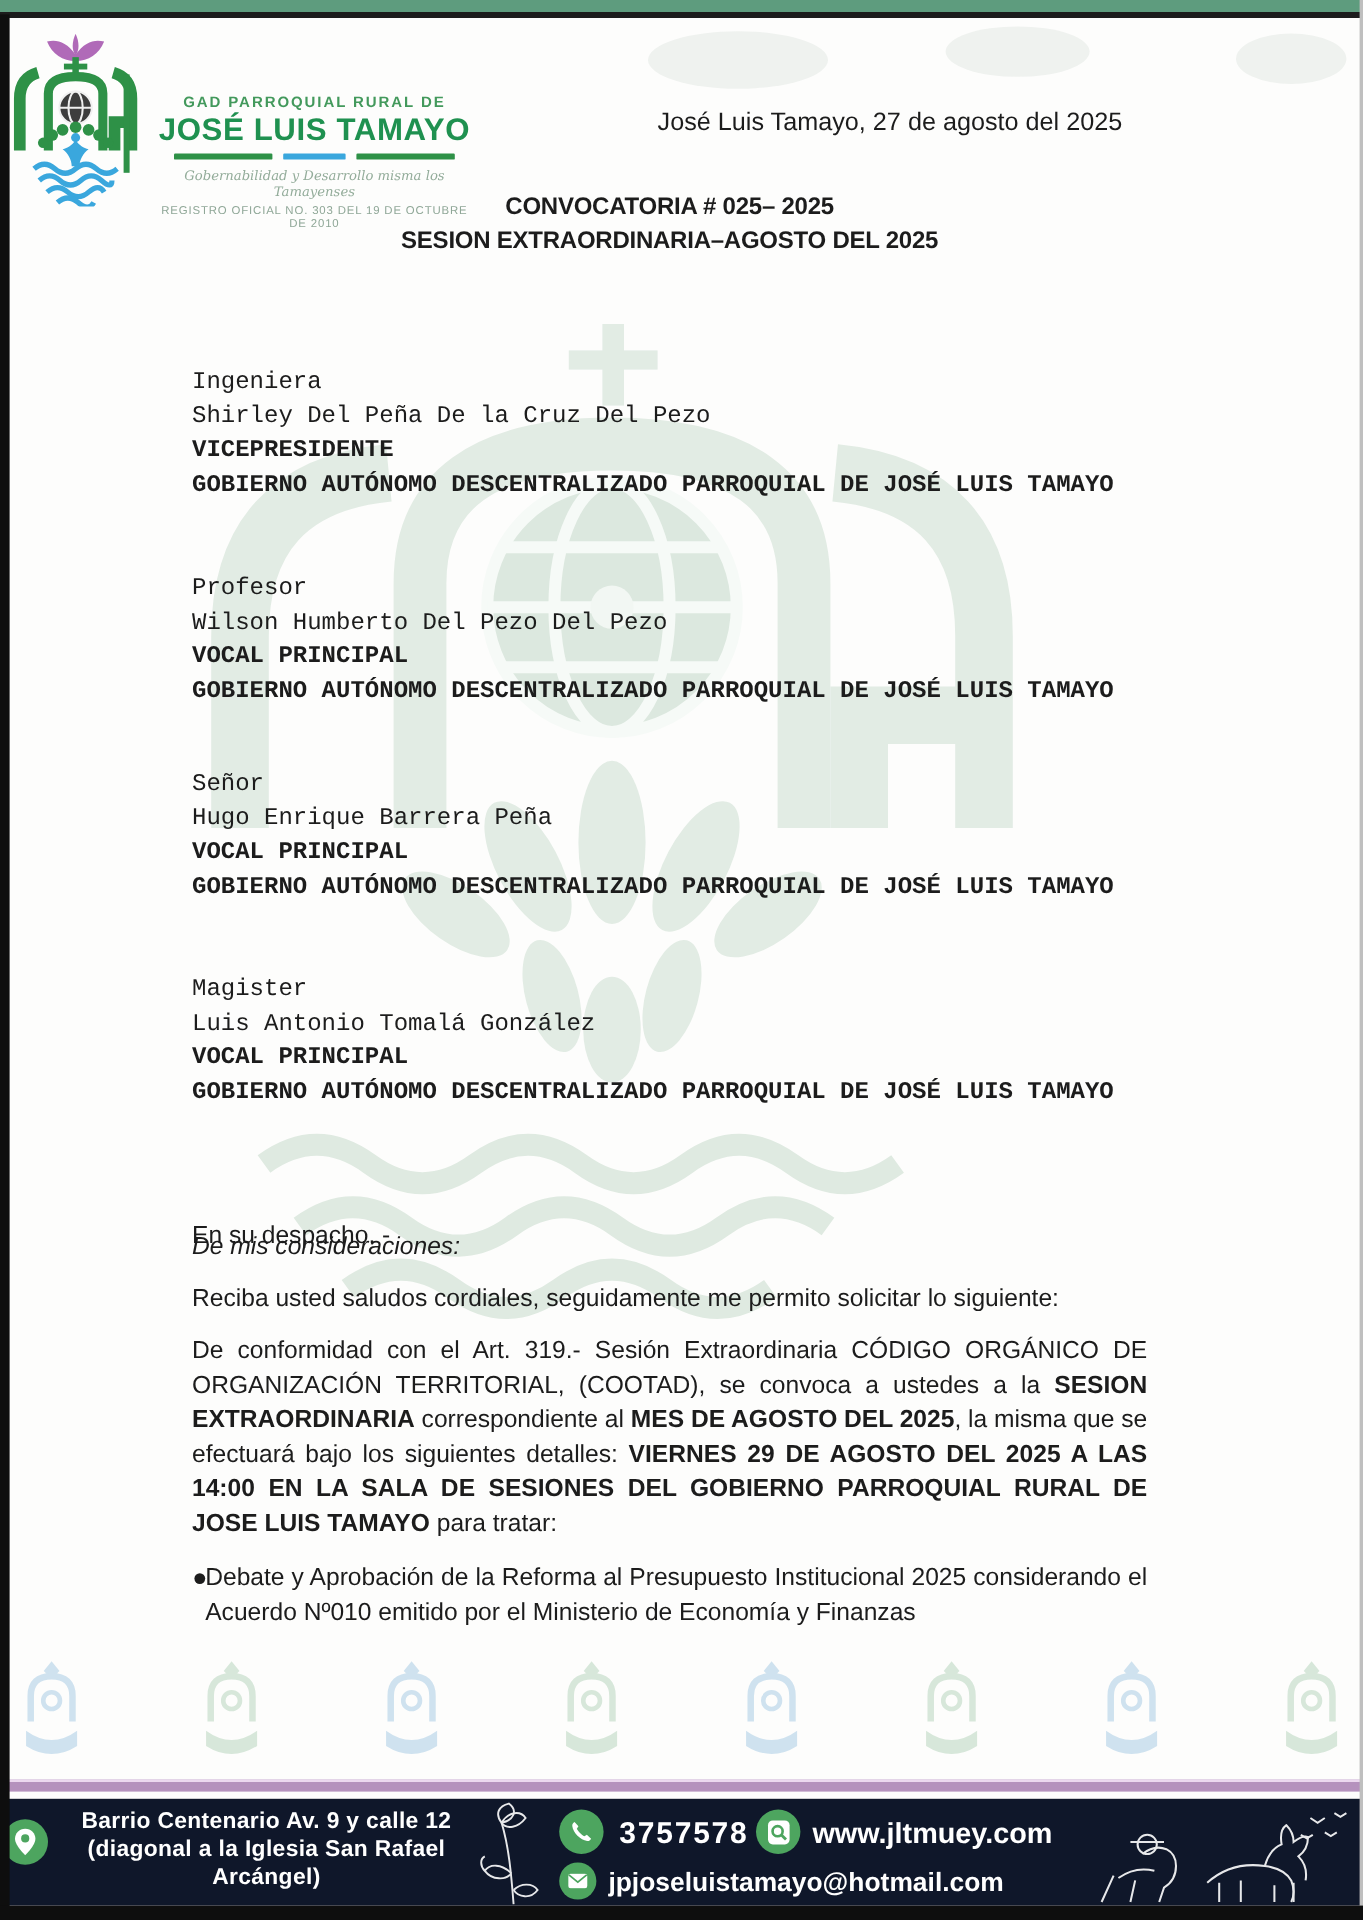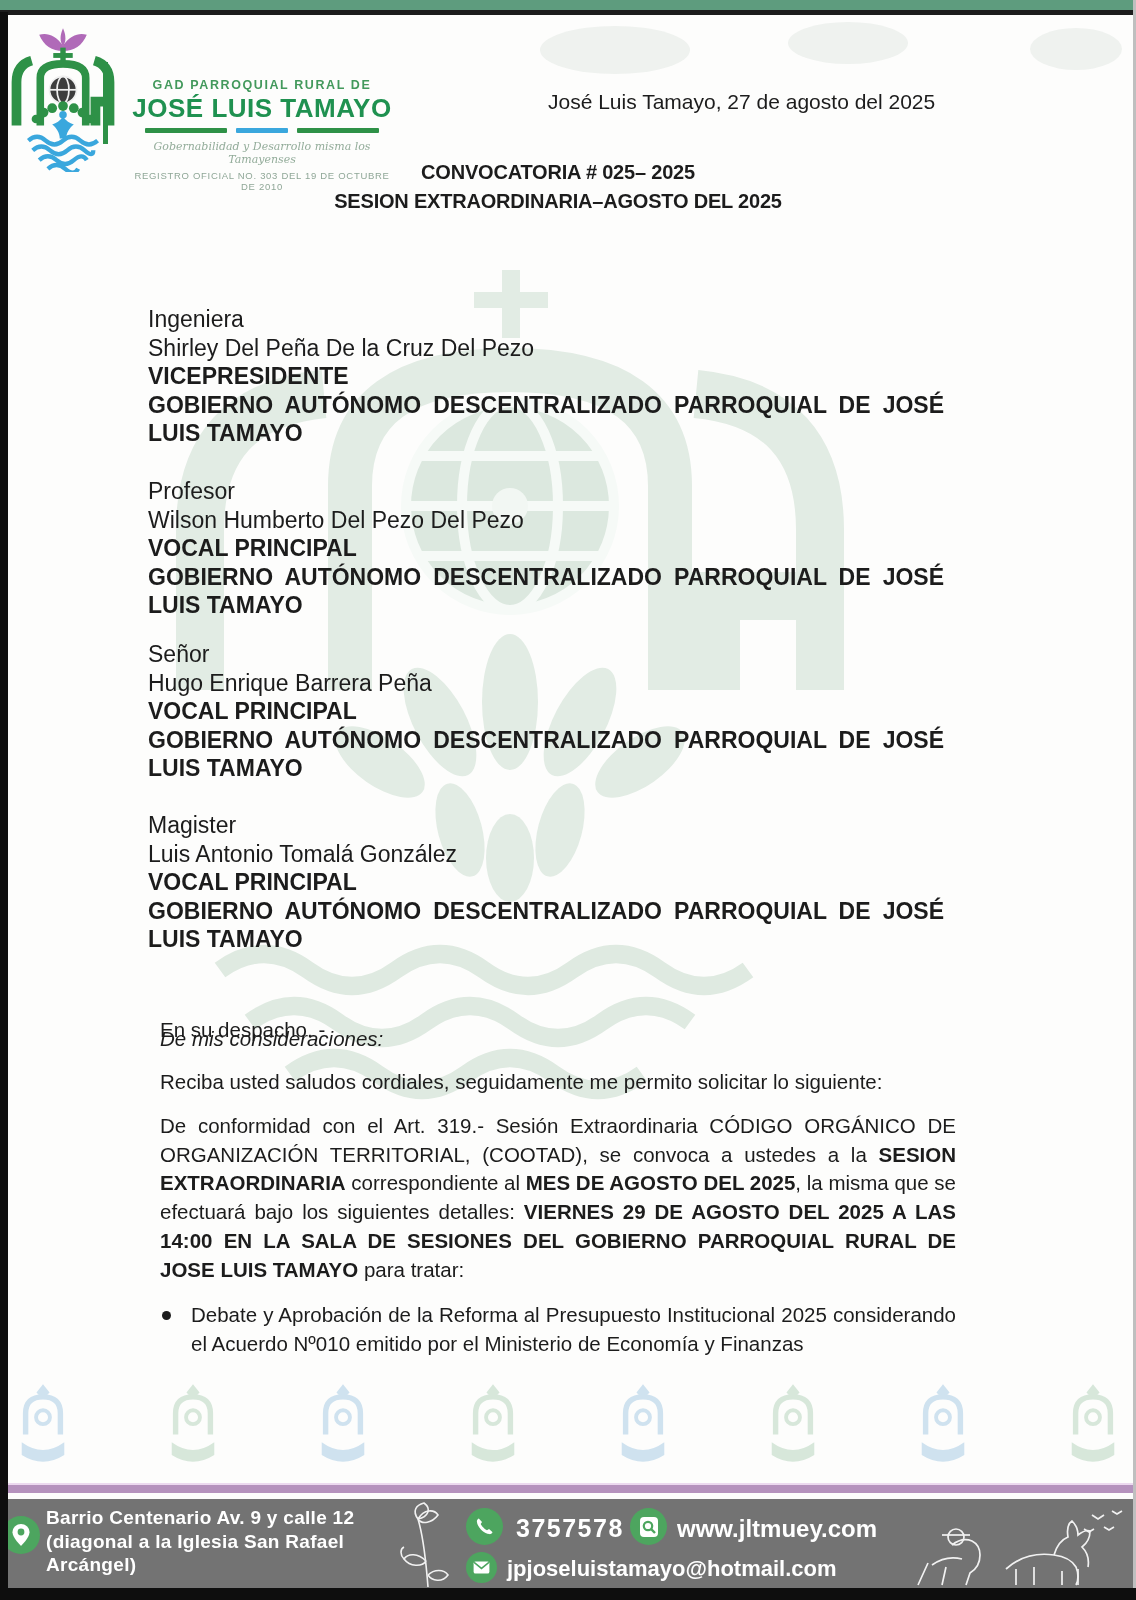--- a/index.html
+++ b/index.html
@@ -24,48 +24,48 @@
   .bar-g{width:82px;background:#2e9147;}
   .bar-b{width:52px;background:#3aa7dd;}
   .tagline{font-family:"DejaVu Serif",serif;font-style:italic;font-size:11px;color:#93ac9a;margin-top:7px;}
   .registro{font-size:9.5px;letter-spacing:.7px;color:#8fa797;margin-top:4px;}
 
   .date-line{position:absolute;top:90px;left:548px;font-size:21px;z-index:2;}
 
   
   .title-block{position:absolute;top:158px;left:160px;width:796px;text-align:center;
                font-weight:bold;font-size:20px;line-height:29px;letter-spacing:-0.2px;z-index:2;}
-  .recipient{position:absolute;left:148px;width:796px;font-size:23px;line-height:28.5px;z-index:2;}
+  .recipient{position:absolute;left:160px;width:796px;font-size:20px;line-height:28.5px;z-index:2;font-family:Liberation Mono, monospace;}
   .r1{top:305px;} .r2{top:477px;} .r3{top:640px;} .r4{top:811px;}
   .r-role{font-weight:bold;}
   .r-org{font-weight:bold;text-align:justify;}
   .sal{position:absolute;left:160px;width:796px;font-size:20.5px;z-index:2;}
   .s1{top:982px;margin-top:36px;} .s2{top:1027px;font-style:italic;} .s3{top:1070px;}
   .para{position:absolute;top:1112px;left:160px;width:796px;font-size:20.5px;line-height:28.7px;
         text-align:justify;z-index:2;}
   .b{font-weight:bold;}
-  .bullet{position:absolute;top:1301px;left:162px;width:794px;display:flex;gap:20px;z-index:2;}
+  .bullet{position:absolute;top:1301px;left:162px;width:794px;display:flex;z-index:2;}
   .bullet-dot{width:9px;height:9px;border-radius:50%;background:#1c1c1c;margin-top:10px;flex:none;}
   .bullet-text{flex:1;font-size:20.5px;line-height:28.7px;text-align:justify;}
 
   
   .wm-center{position:absolute;left:140px;top:266px;width:740px;height:850px;z-index:0;}
   .wm-blob{position:absolute;background:#eff2ef;border-radius:50%;z-index:0;}
   .blob1{left:540px;top:26px;width:150px;height:48px;}
   .blob2{left:788px;top:22px;width:120px;height:42px;}
   .blob3{left:1030px;top:28px;width:92px;height:42px;}
   .wm-row{position:absolute;top:1382px;left:14px;right:14px;display:flex;
           justify-content:space-between;z-index:0;}
   .wm-item{width:58px;height:82px;}
   .wm-blue{color:#cfe2ef;} .wm-green{color:#d7e7da;}
 
   
   .stripe{position:absolute;top:1483px;left:0;width:100%;height:10px;background:#b592bd;
           border-top:2px solid #ecd9ef;box-sizing:border-box;z-index:5;}
-  .band{position:absolute;top:1499px;left:0;width:100%;height:89px;background:#737373;z-index:5;}
+  .band{position:absolute;top:1499px;left:0;width:100%;height:89px;background:#0f172a;z-index:5;text-align:center;}
   .band *{color:#fff;}
   .f-abs{position:absolute;}
   .circle-ico{border-radius:50%;background:#4da55f;display:flex;align-items:center;justify-content:center;}
   .pin-c{left:2px;top:17px;width:38px;height:38px;}
   .address{left:46px;top:7px;width:352px;font-weight:bold;font-size:19px;line-height:23.5px;letter-spacing:.3px;}
   .flower{left:388px;top:2px;width:82px;height:86px;}
   .ph-c{left:466px;top:9px;width:37px;height:37px;}
   .ph-n{left:516px;top:15px;font-size:25px;font-weight:bold;letter-spacing:1.5px;}
   .web-c{left:630px;top:9px;width:37px;height:37px;}
   .web-t{left:677px;top:16px;font-size:24px;font-weight:bold;}

